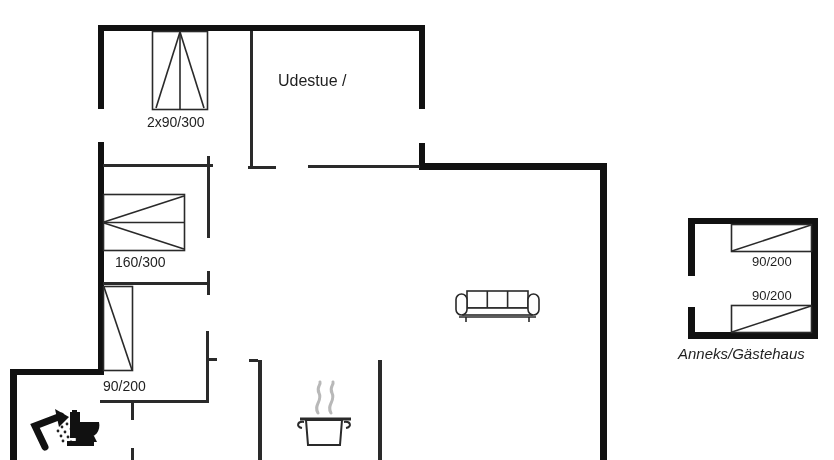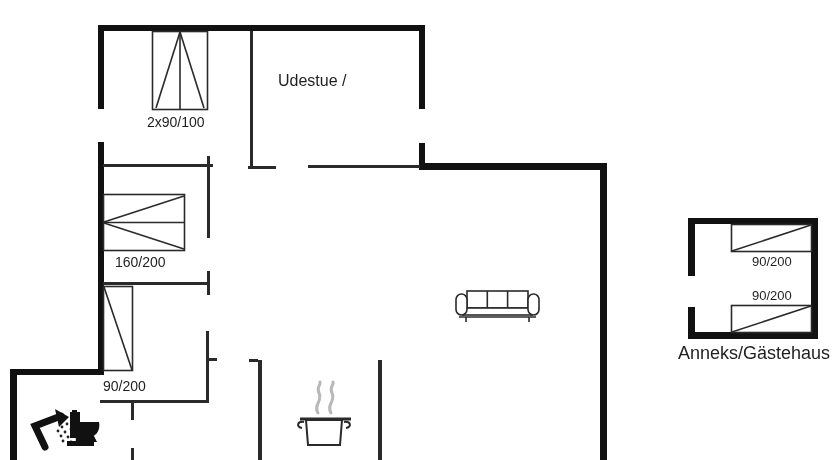--- a/index.html
+++ b/index.html
@@ -6,21 +6,21 @@
   #plan{
     position:relative;width:834px;height:460px;background:#ffffff;overflow:hidden;
     font-family:"Liberation Sans", sans-serif;color:#1a1a1a;margin-top:18px;
   }
   .wall{position:absolute;background:#111111;}
   .twall{position:absolute;background:#2a2a2a;}
   .lbl{position:absolute;white-space:nowrap;color:#1f1f1f;}
   .lbl-room{font-size:16px;line-height:26px;}
   .lbl-bed{font-size:14px;line-height:14px;}
   .lbl-bed-sm{font-size:13px;line-height:13px;}
-  .lbl-annex{font-size:18px;line-height:15px;}
+  .lbl-annex{font-size:15px;line-height:15px;font-style:italic;}
   svg{position:absolute;left:0;top:0;}
 </style>
 </head>
 <body>
 
 <div id="plan">
 
   <div class="wall" style="left:98px;top:7px;width:327px;height:6px;"></div>
   <div class="wall" style="left:98px;top:7px;width:6px;height:84px;"></div>
   <div class="wall" style="left:98px;top:124px;width:6px;height:233px;"></div>
@@ -133,21 +133,21 @@
       <path d="M80,404 L99,404 C101,413 95,420 86,420 L80,420 Z"></path>
       <path d="M78,418 L94,418 L97,424 L75,424 Z"></path>
       <rect x="67" y="423" width="27" height="5"></rect>
     </g>
   </svg>
 
   <div class="lbl lbl-room" style="left:278px;top:50px;">
     <div>Udestue /</div>
   </div>
 
-  <div class="lbl lbl-bed" style="left:147px;top:97px;">2x90/100</div>
-  <div class="lbl lbl-bed" style="left:115px;top:237px;">160/200</div>
+  <div class="lbl lbl-bed" style="left:147px;top:97px;">2x90/300</div>
+  <div class="lbl lbl-bed" style="left:115px;top:237px;">160/300</div>
   <div class="lbl lbl-bed" style="left:103px;top:361px;">90/200</div>
 
   <div class="lbl lbl-bed-sm" style="left:752px;top:237px;">90/200</div>
   <div class="lbl lbl-bed-sm" style="left:752px;top:271px;">90/200</div>
   <div class="lbl lbl-annex" style="left:678px;top:328px;">Anneks/Gästehaus</div>
 
 </div>
 
 </body></html>

